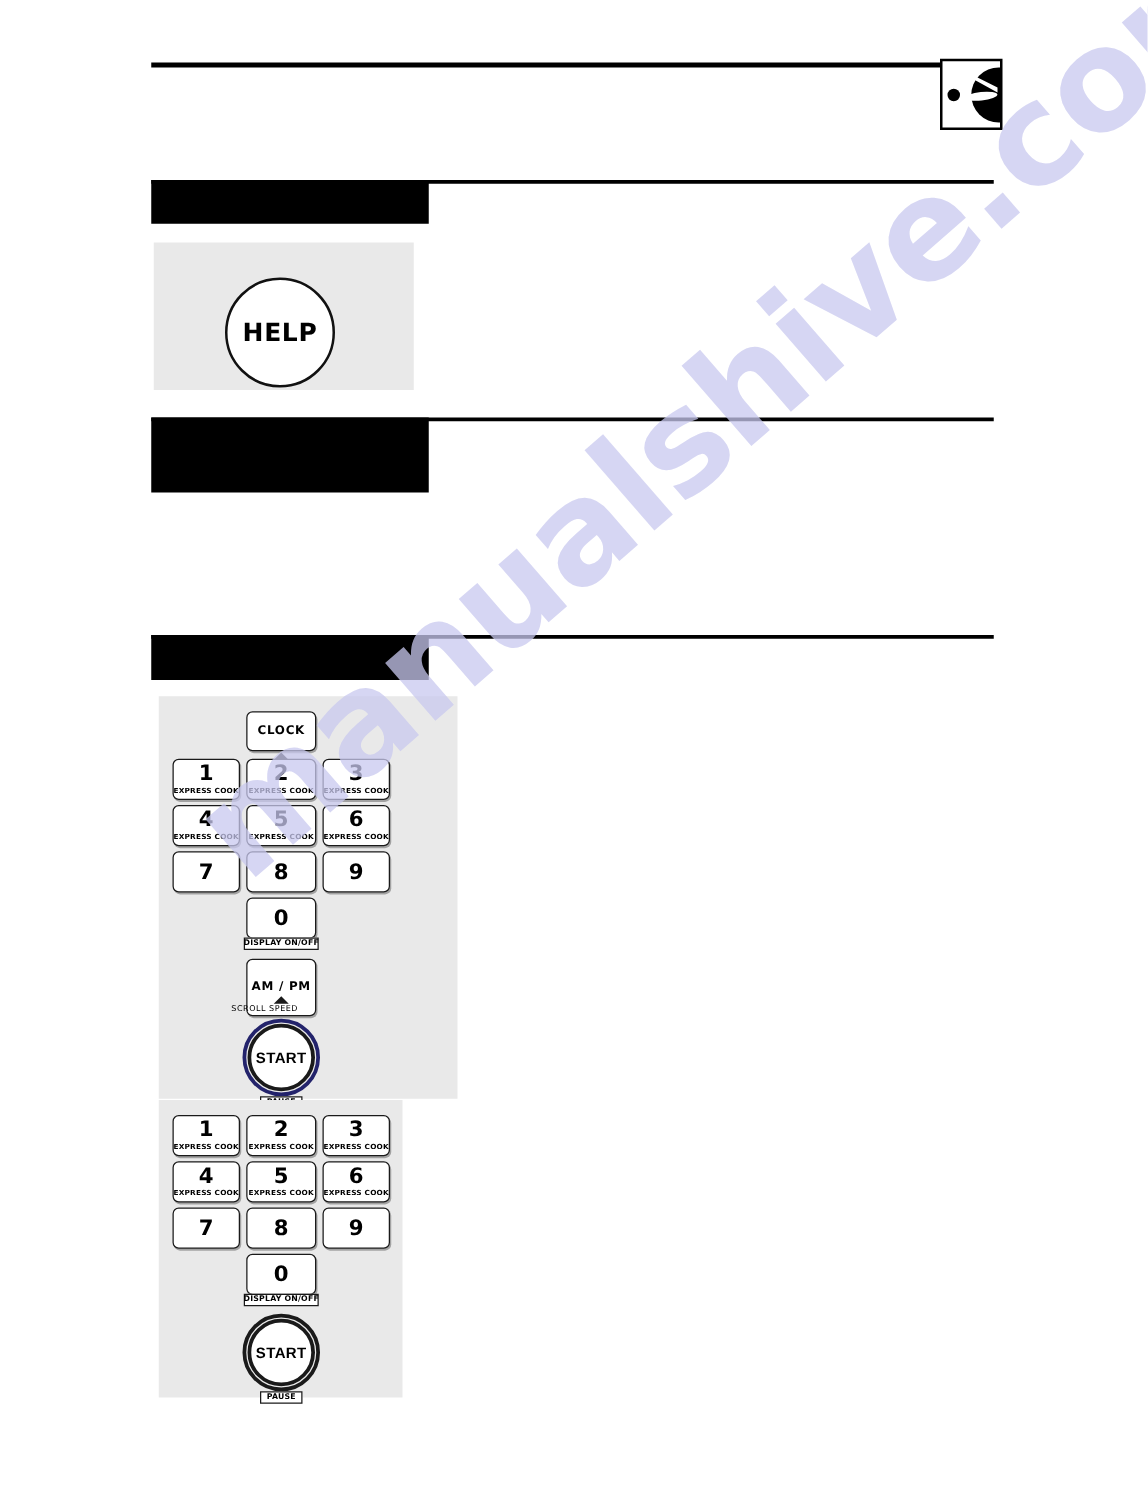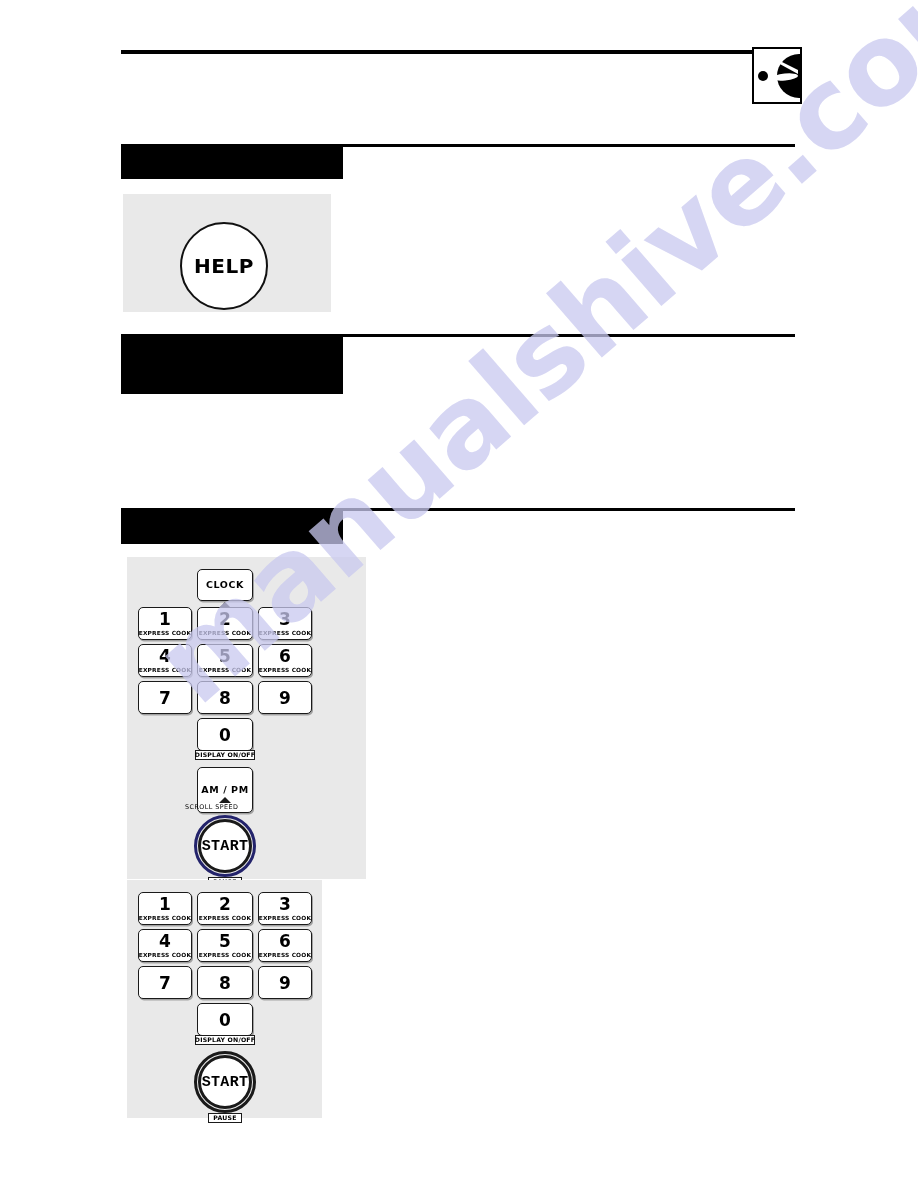--- a/index.html
+++ b/index.html
@@ -249,22 +249,22 @@
   .start-btn .ring-outer {
     position: absolute;
     inset: -4px;
     border-radius: 50%;
     border: 3px solid #23236b;
     box-sizing: border-box;
   }
   .start-btn.plain .ring-outer { border-color: #1a1a1a; }
   .start-btn .label {
     position: relative;
-    font-family: Liberation Mono, monospace;
-    font-size: 15px;
+    font-family: Liberation Sans, sans-serif;
+    font-size: 12px;
     font-weight: bold;
     letter-spacing: 0.3px;
     z-index: 2;
   }
 </style>
 </head>
 <body>
 
 <div class="page">
 

